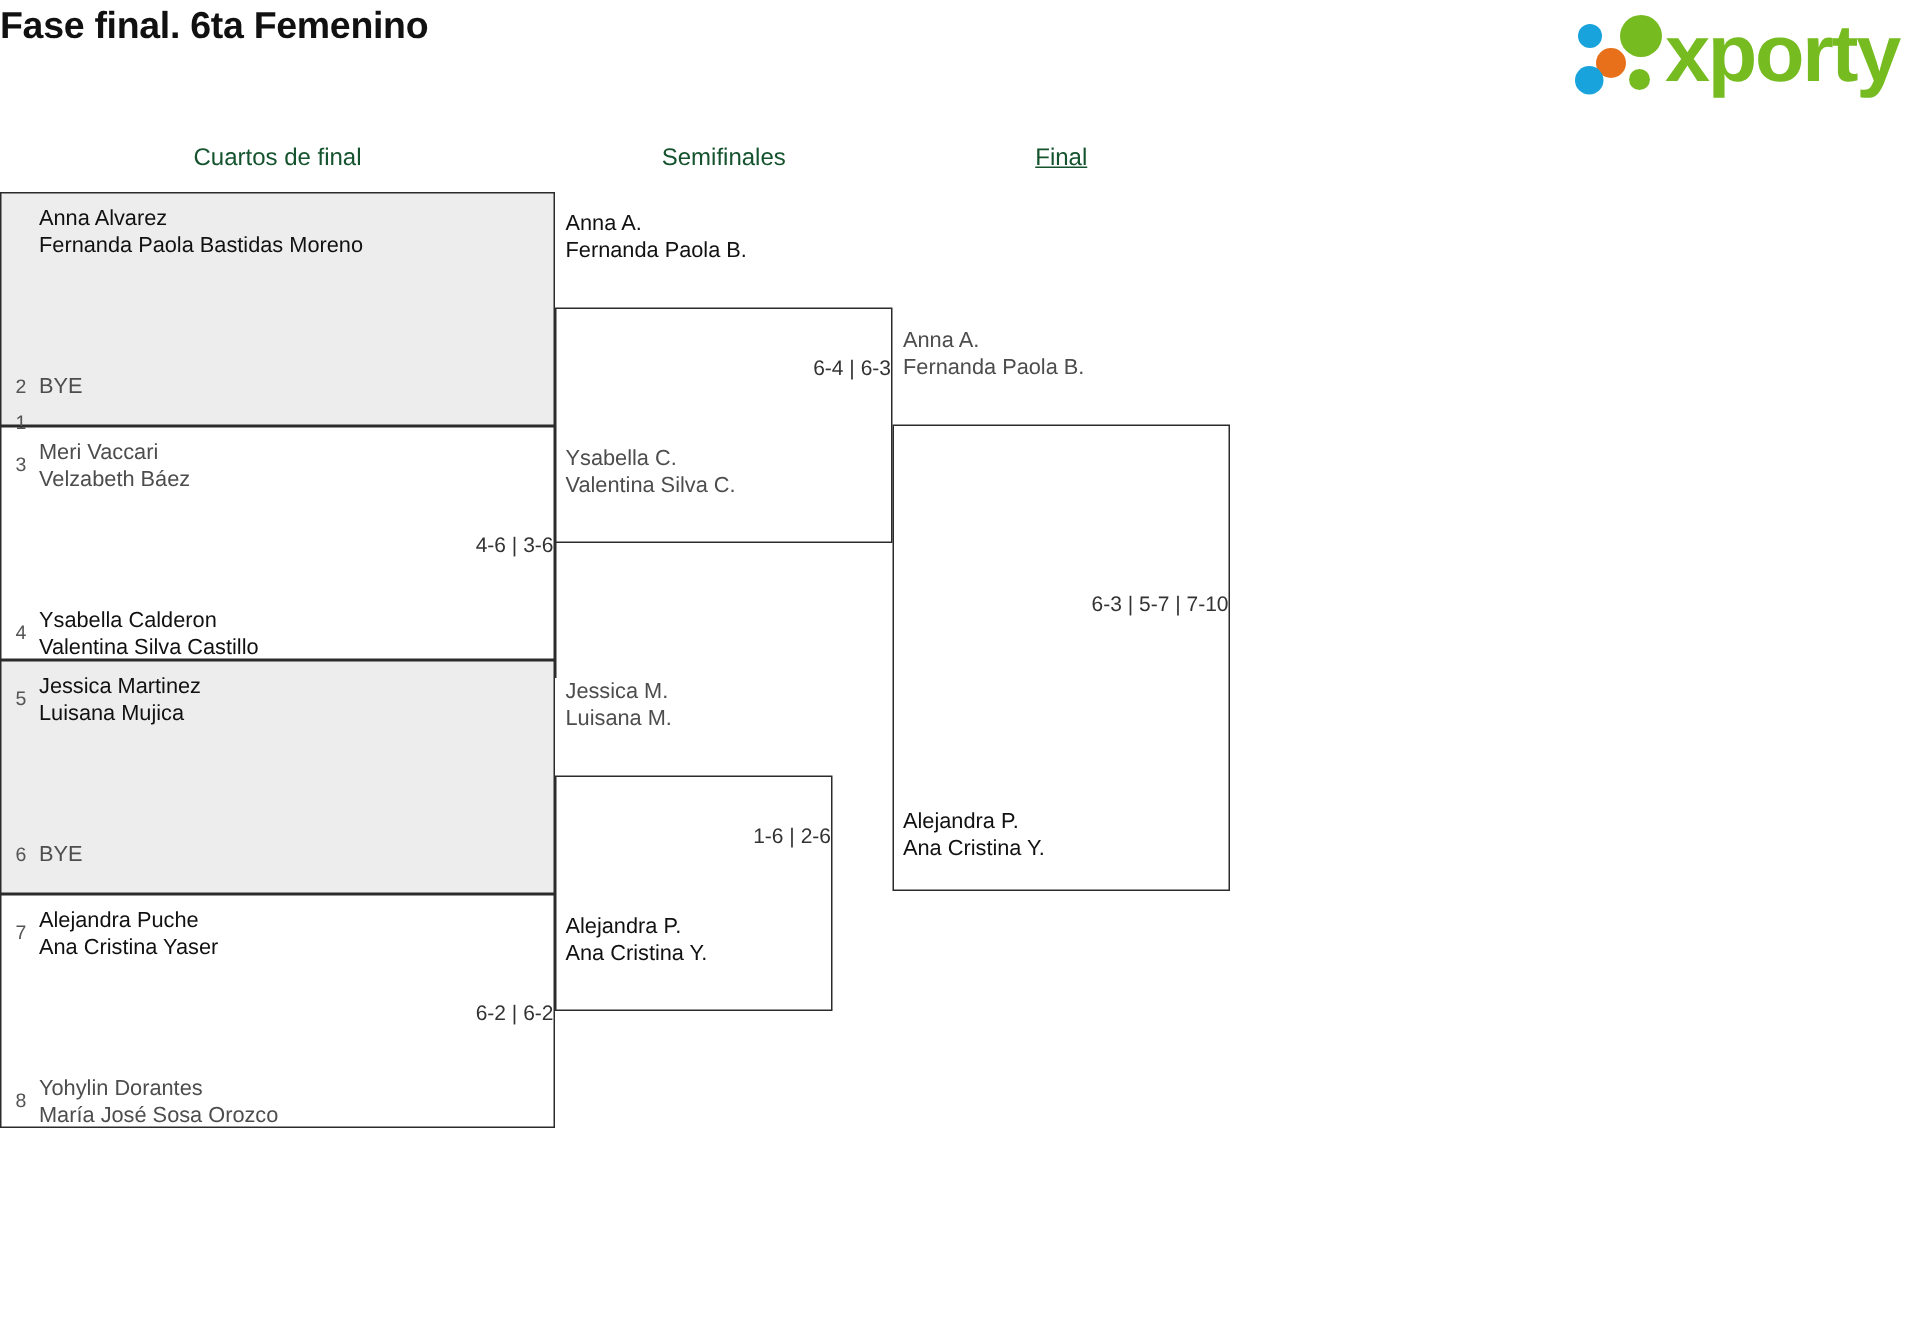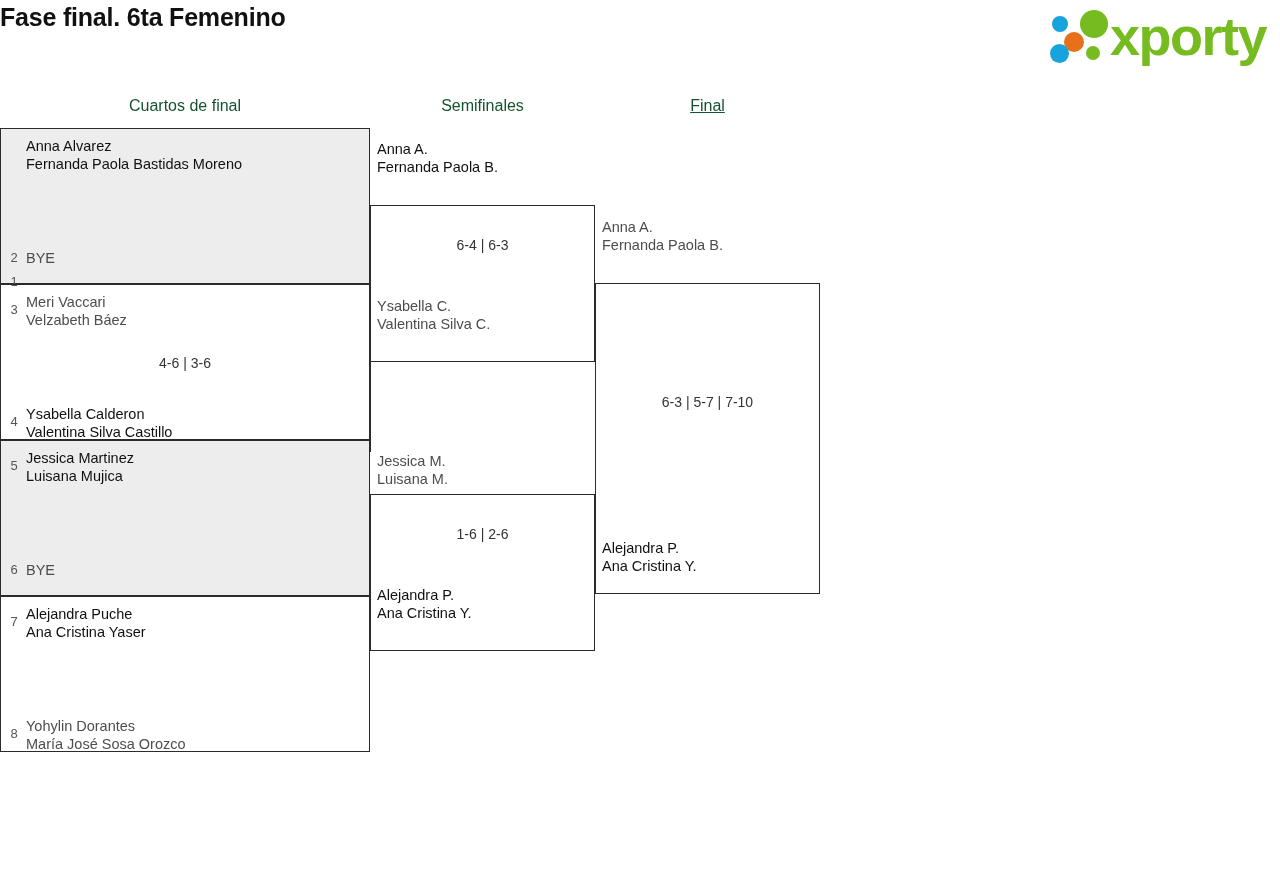--- a/index.html
+++ b/index.html
@@ -114,21 +114,21 @@
     left: 5px;
     font-size: 13px;
     color: #555555;
     width: 16px;
     text-align: center;
   }
 
   .score {
     position: absolute;
     width: 100%;
-    text-align: center;
+    text-align: right;
     font-size: 14px;
     color: #333333;
     white-space: nowrap;
   }
 
   
   .conn {
     position: absolute;
     background: #2b2b2b;
   }
@@ -202,20 +202,21 @@
       <span class="pl"></span>
     </div>
   </div>
 
   <div class="match boxed" style="left:0px; top:596px; width:370px; height:156px;">
     <div class="seed" style="top:17px;">7</div>
     <div class="team winner" style="top:8px;">
       <span class="pl">Alejandra Puche</span>
       <span class="pl">Ana Cristina Yaser</span>
     </div>
+    <div class="score" style="top:70px;">6-2 | 6-2</div>
     <div class="seed" style="top:129px;">8</div>
     <div class="team loser" style="top:120px;">
       <span class="pl">Yohylin Dorantes</span>
       <span class="pl">María José Sosa Orozco</span>
     </div>
   </div>
 
   <div class="match" style="left:370px; top:140px; width:225px; height:30px;">
     <div class="team winner" style="top:0px; padding-left:7px;">
       <span class="pl">Anna A.</span>
@@ -229,21 +230,21 @@
       <span class="pl">Valentina Silva C.</span>
     </div>
   </div>
 
   <div class="match" style="left:370px; top:452px; width:225px; height:30px;">
     <div class="team loser" style="top:0px; padding-left:7px;">
       <span class="pl">Jessica M.</span>
       <span class="pl">Luisana M.</span>
     </div>
   </div>
-  <div class="match boxed" style="left:370px; top:494px; width:225px; height:157px;">
+  <div class="match boxed" style="left:370px; top:517px; width:185px; height:157px;">
     <div class="score" style="top:31px;">1-6 | 2-6</div>
     <div class="team winner" style="top:91px; padding-left:6px;">
       <span class="pl">Alejandra P.</span>
       <span class="pl">Ana Cristina Y.</span>
     </div>
   </div>
 
   <div class="conn v" style="left:370px; top:362px; height:90px;"></div>
   <div class="conn v" style="left:370px; top:674px; height:0px;"></div>
 

